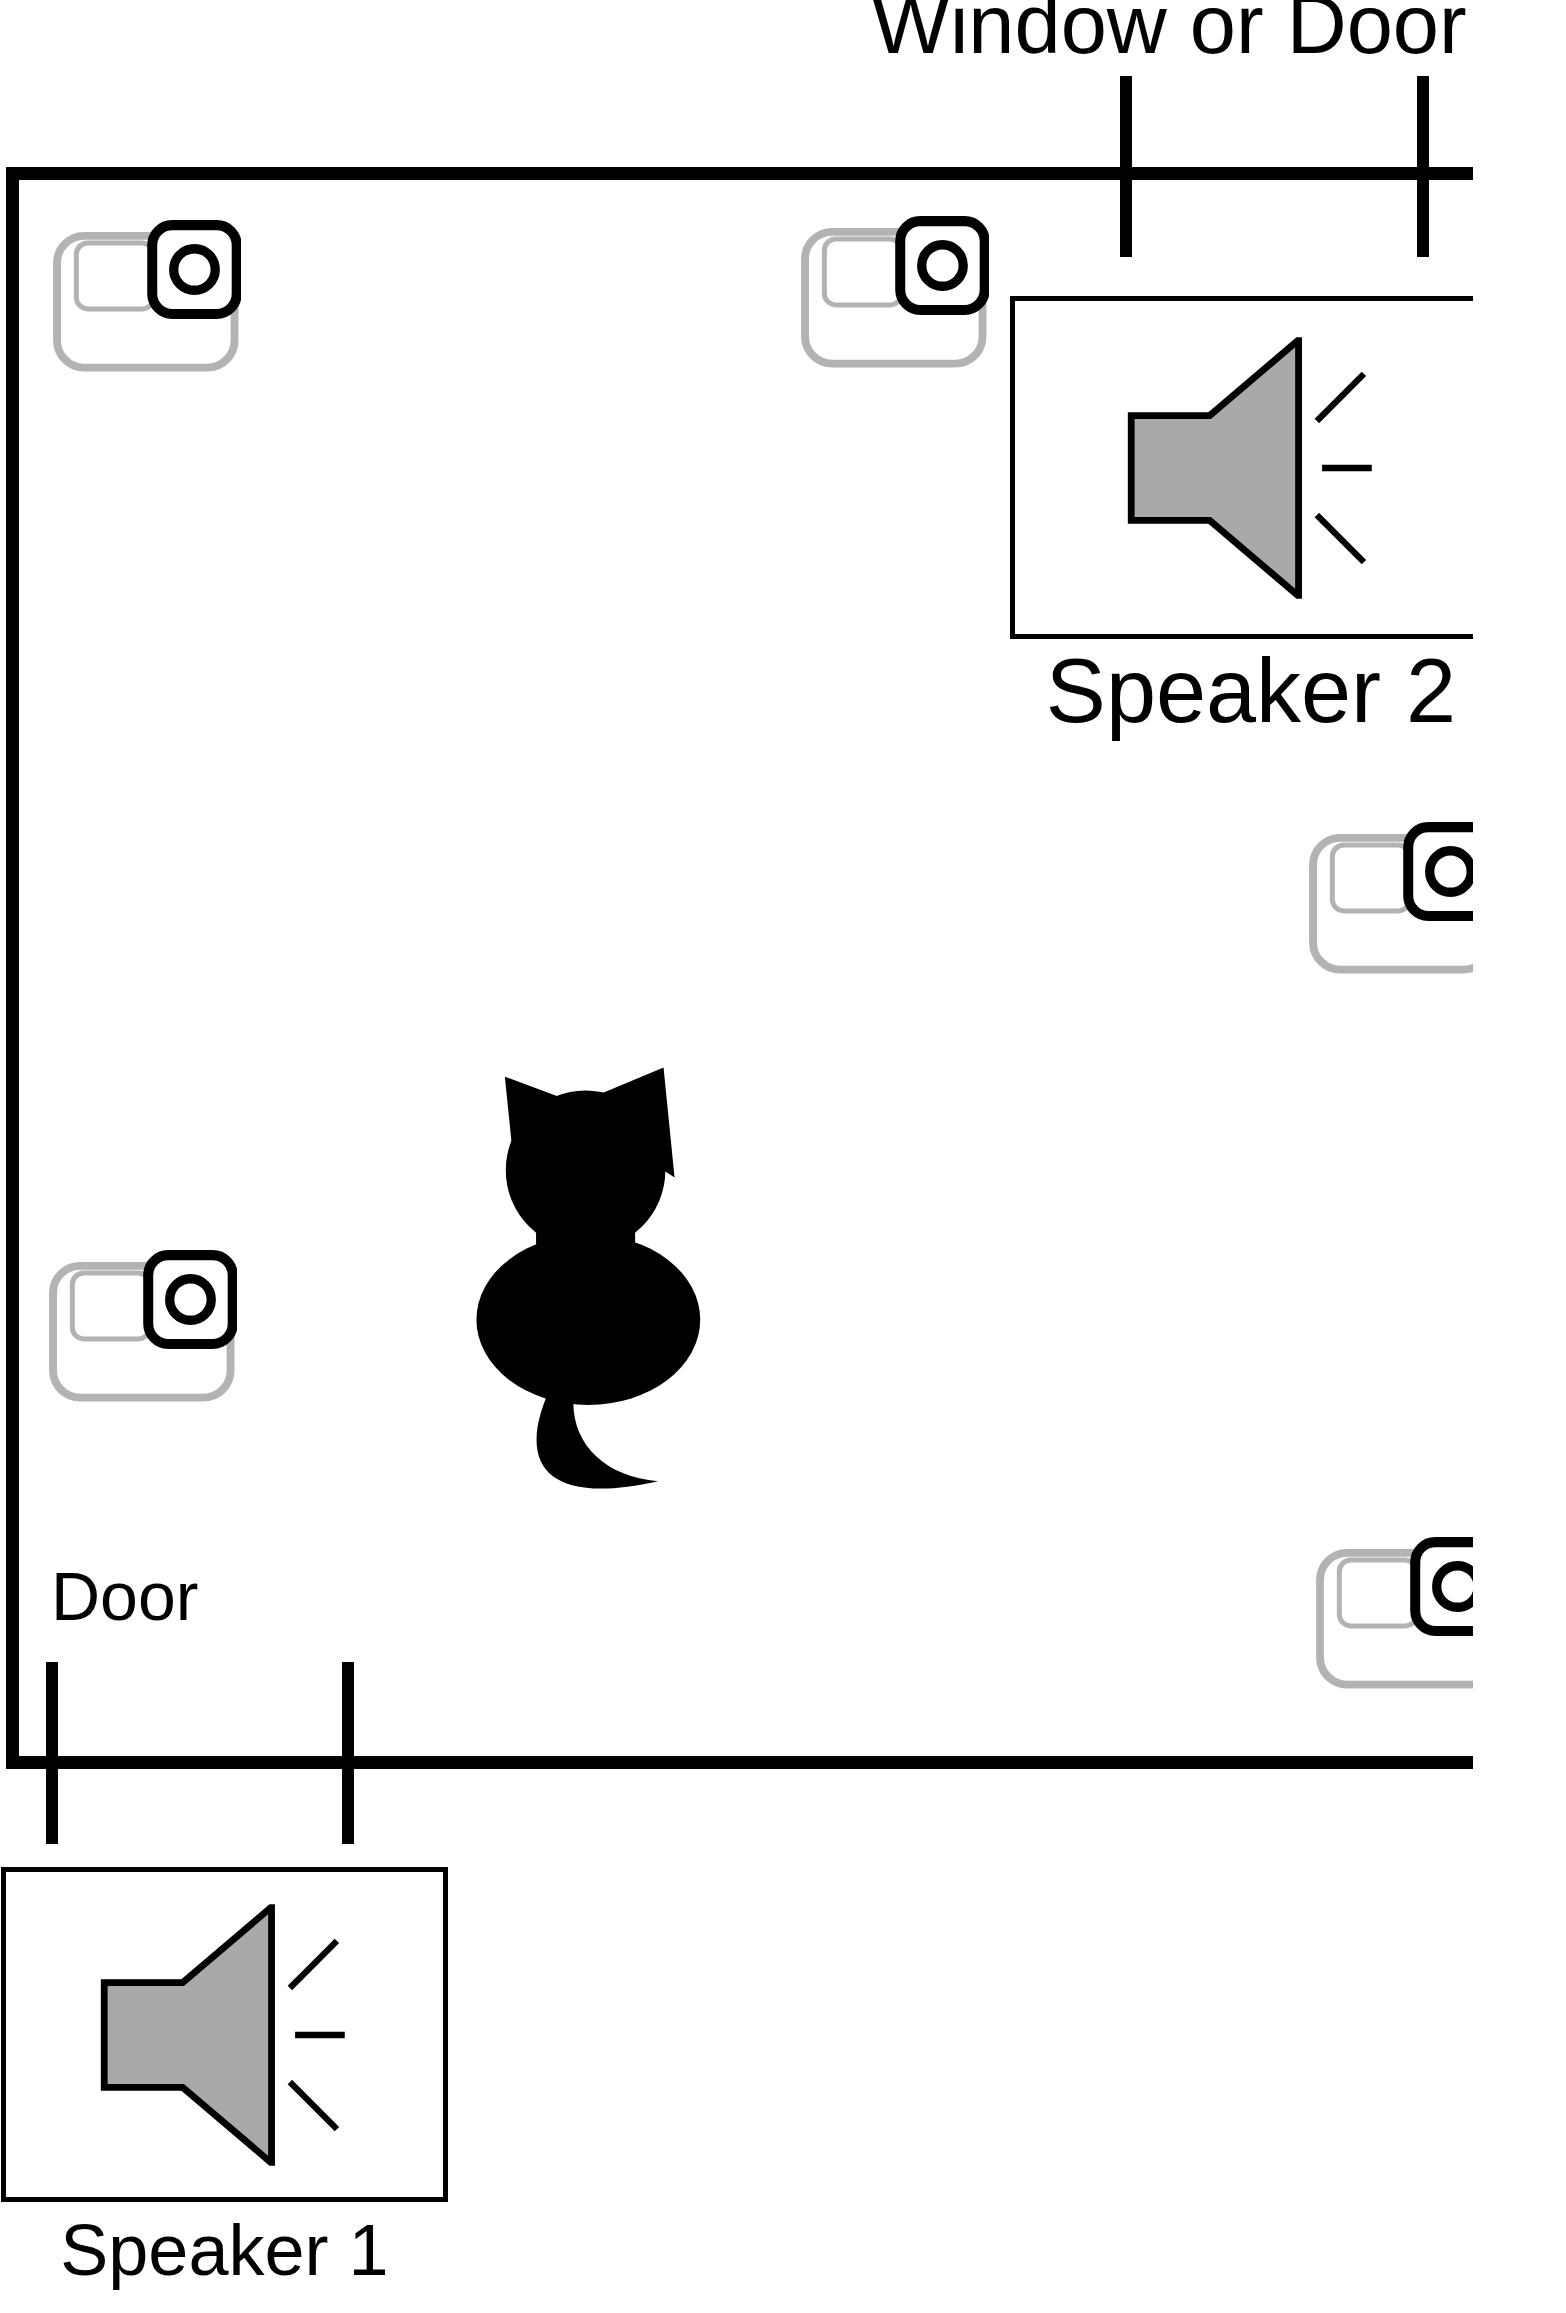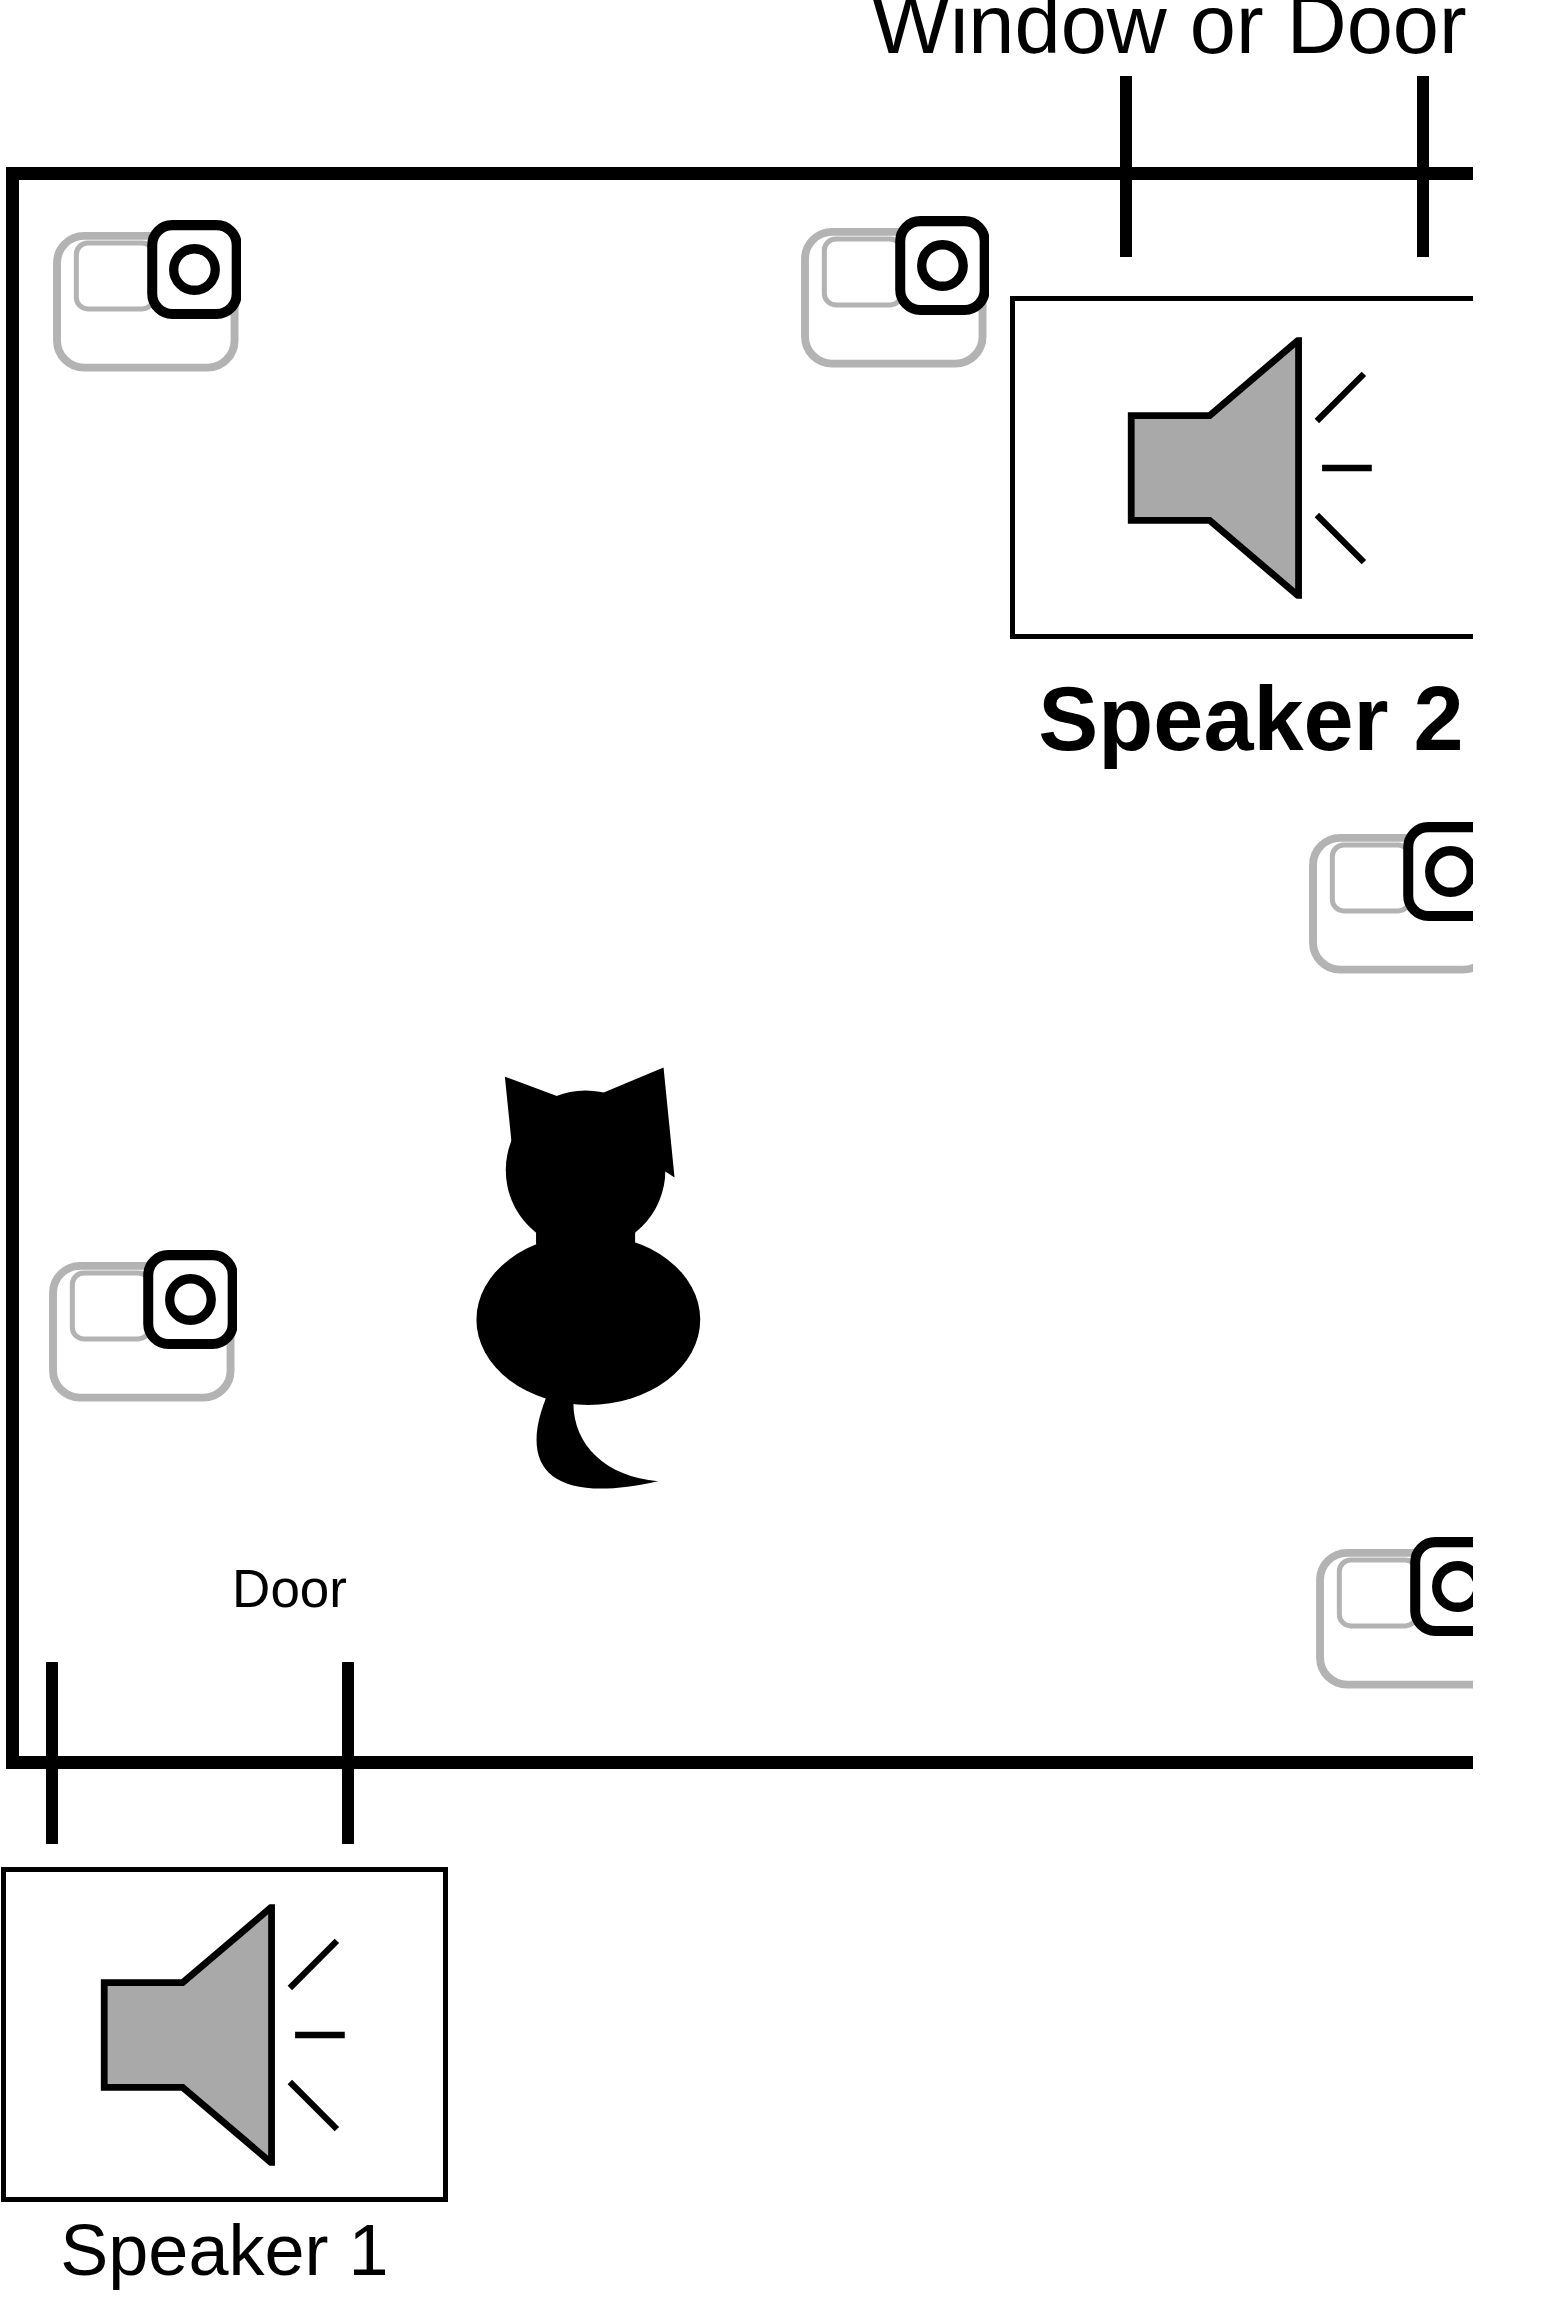--- a/index.html
+++ b/index.html
@@ -40,29 +40,28 @@
     color: #000;
     line-height: 1.05;
     white-space: nowrap;
   }
   .label.window-label {
     right: 6.4px; top: -19px;
     font-size: 83px;
     text-align: right;
   }
   .label.speaker2-label {
-    left: 1010px; top: 672px; width: 482px;
+    left: 1010px; top: 644px; width: 482px;
     font-size: 90px;
     text-align: center;
-    font-weight: bold;
   }
   .label.door-label {
     left: 51px; top: 1561px; width: 296px;
-    font-size: 53px;
-    text-align: right;
+    font-size: 68px;
+    text-align: left;
   }
   .label.speaker1-label {
     left: 0.9px; top: 2213px; width: 447px;
     font-size: 72px;
     text-align: center;
   }
   
   .speaker-box {
     position: absolute;
     border: 5.5px solid #000;

